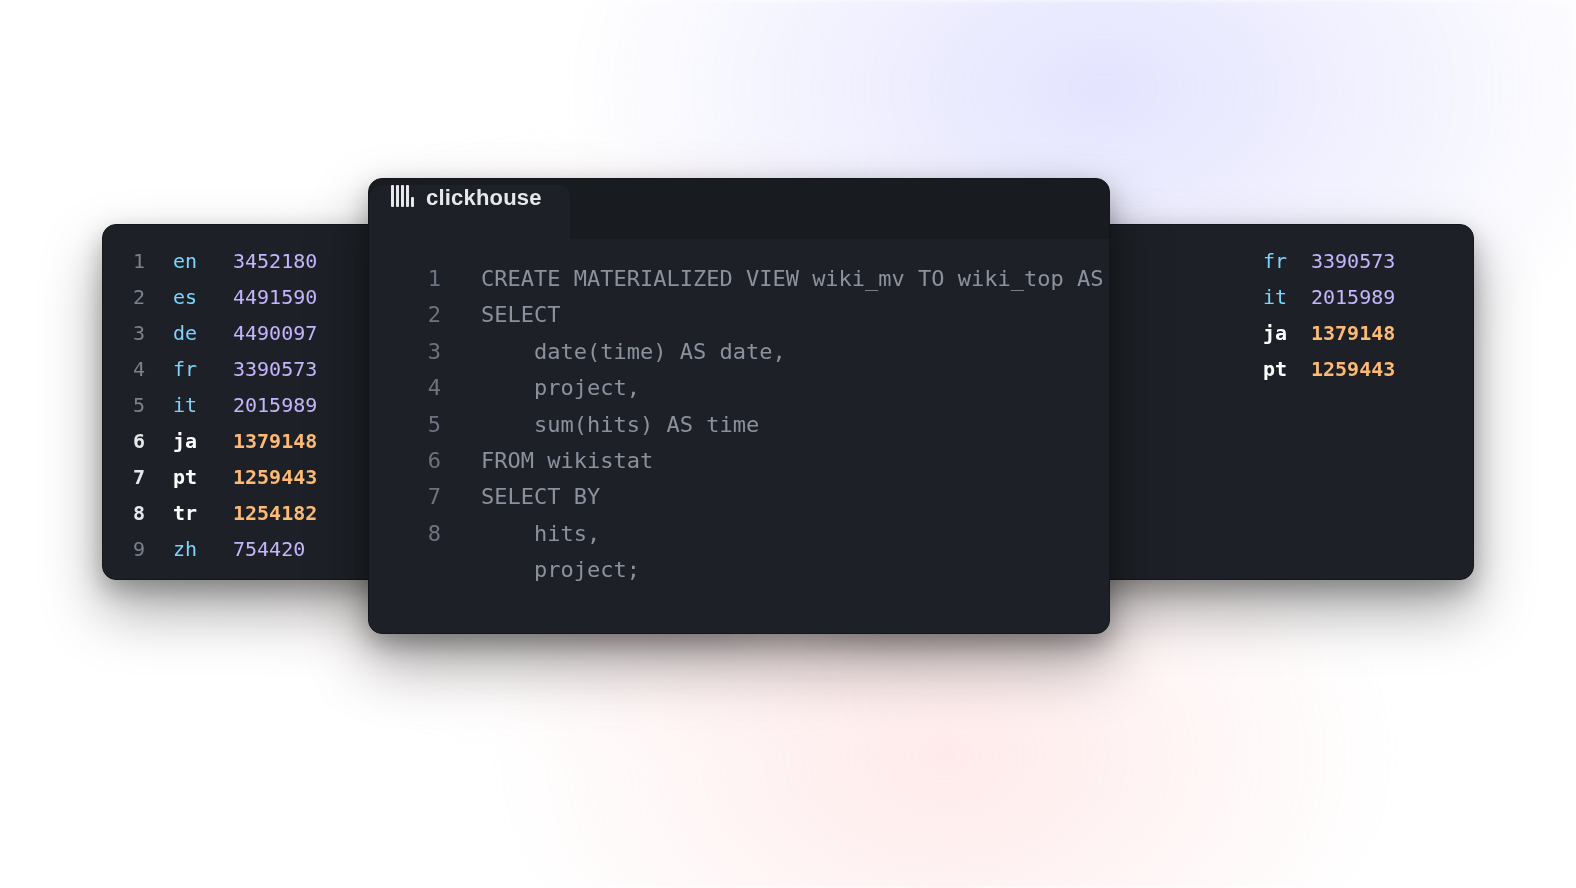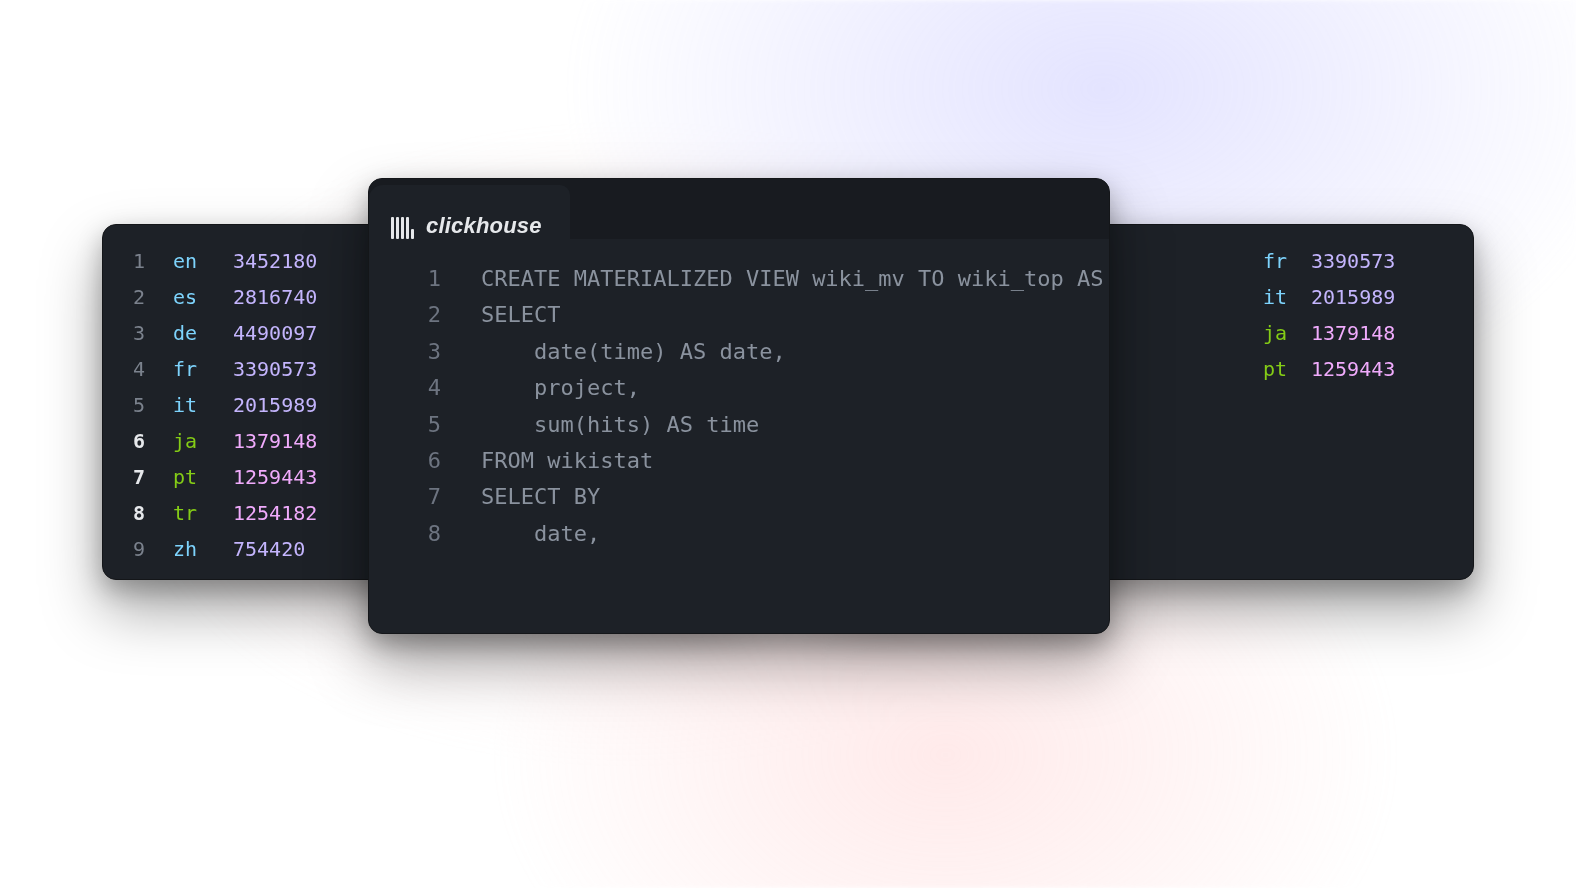--- a/index.html
+++ b/index.html
@@ -53,47 +53,46 @@
   }
   .results-right .result-row {
     grid-template-columns: 48px 140px;
     justify-content: end;
     justify-items: start;
   }
   .rn { color: #7b828d; text-align: right; padding-right: 28px; }
   .proj { color: #7dd3fc; }
   .hits { color: #c4b5fd; }
   .result-row.hl .rn { color: #e6e8eb; font-weight: 700; }
-  .result-row.hl .proj { color: #84cc16; font-weight: 400; }
-  .result-row.hl .hits { color: #f0abfc; font-weight: 400; }
+  .result-row.hl .proj { color: #ffffff; font-weight: 700; }
+  .result-row.hl .hits { color: #fdba74; font-weight: 700; }
 
   
   .code-panel {
     top: 178px;
     left: 368px;
     width: 742px;
     height: 456px;
   }
   .tabbar {
     height: 60px;
     background: #181b20;
     display: flex;
     align-items: stretch;
   }
   .tab {
     display: flex;
-    align-items: flex-end;
+    align-items: flex-start;
     gap: 12px;
     padding: 0 28px 0 22px;
     background: #1d2127;
     border-top-left-radius: 14px;
     border-top-right-radius: 10px;
     margin-top: 6px;
     margin-left: 0;
-    font-style: italic;
   }
   .tab-label {
     color: #e6e8eb;
     font-size: 22px;
     font-weight: 600;
     font-family: -apple-system, BlinkMacSystemFont, "Segoe UI", sans-serif;
     letter-spacing: 0.2px;
   }
   .logo-icon {
     display: flex;
@@ -134,21 +133,21 @@
 
 <div class="panel results-left" id="results-left">
     <div class="result-row">
       <span class="rn">1</span>
       <span class="proj">en</span>
       <span class="hits">3452180</span>
     </div>
     <div class="result-row">
       <span class="rn">2</span>
       <span class="proj">es</span>
-      <span class="hits">2816740</span>
+      <span class="hits">4491590</span>
     </div>
     <div class="result-row">
       <span class="rn">3</span>
       <span class="proj">de</span>
       <span class="hits">4490097</span>
     </div>
     <div class="result-row">
       <span class="rn">4</span>
       <span class="proj">fr</span>
       <span class="hits">3390573</span>
@@ -213,15 +212,16 @@
     </div>
   </div>
   <div class="code-body" id="code-body">
       <div class="code-line"><span class="ln">1</span><span class="code-text">CREATE MATERIALIZED VIEW wiki_mv TO wiki_top AS</span></div>
       <div class="code-line"><span class="ln">2</span><span class="code-text">SELECT</span></div>
       <div class="code-line"><span class="ln">3</span><span class="code-text">    date(time) AS date,</span></div>
       <div class="code-line"><span class="ln">4</span><span class="code-text">    project,</span></div>
       <div class="code-line"><span class="ln">5</span><span class="code-text">    sum(hits) AS time</span></div>
       <div class="code-line"><span class="ln">6</span><span class="code-text">FROM wikistat</span></div>
       <div class="code-line"><span class="ln">7</span><span class="code-text">SELECT BY</span></div>
-      <div class="code-line"><span class="ln">8</span><span class="code-text">    date,</span></div>
+      <div class="code-line"><span class="ln">8</span><span class="code-text">    hits,</span></div>
+      <div class="code-line"><span class="ln"></span><span class="code-text">    project;</span></div>
     </div>
 </div>
 
 </body></html>

